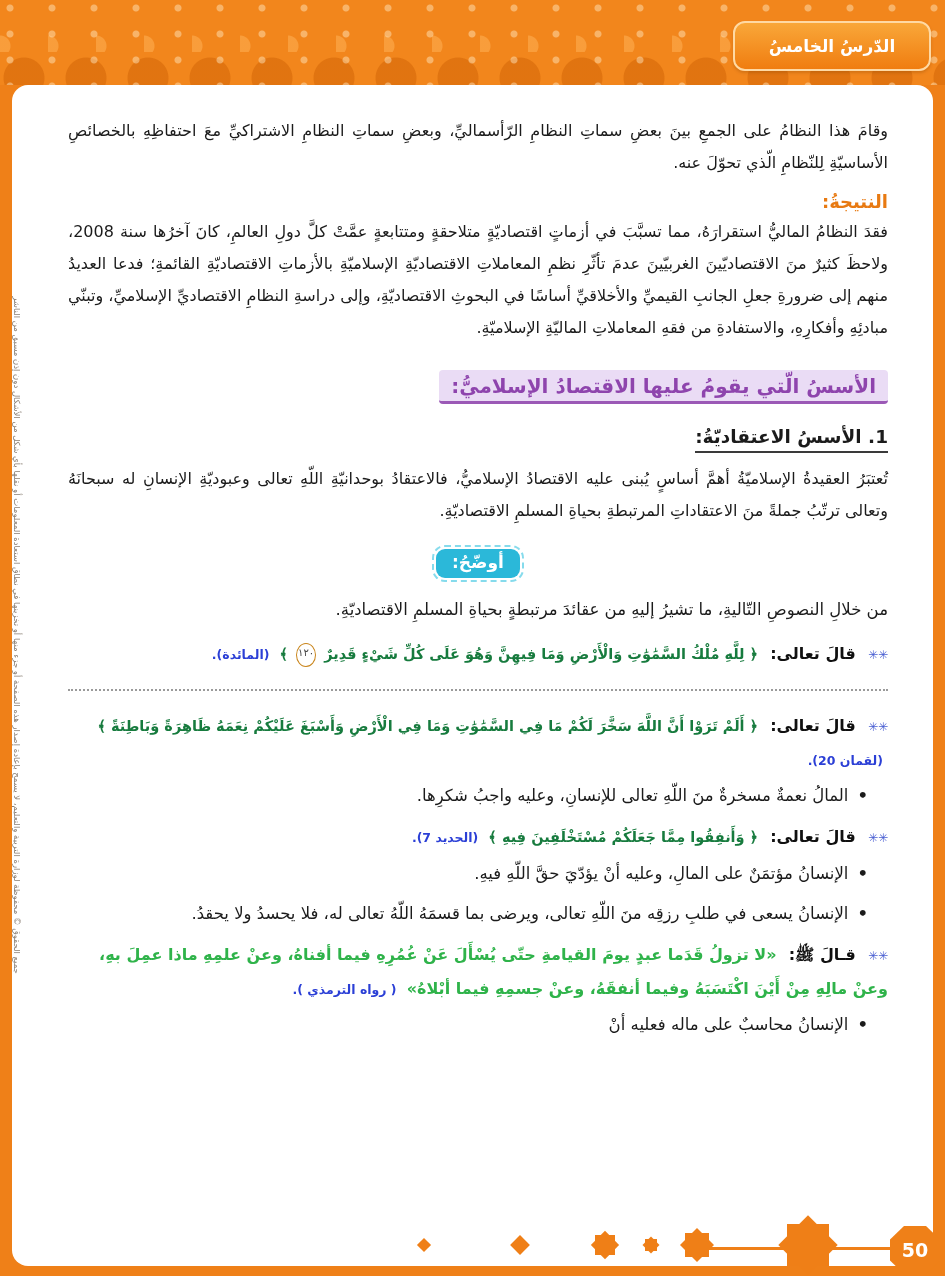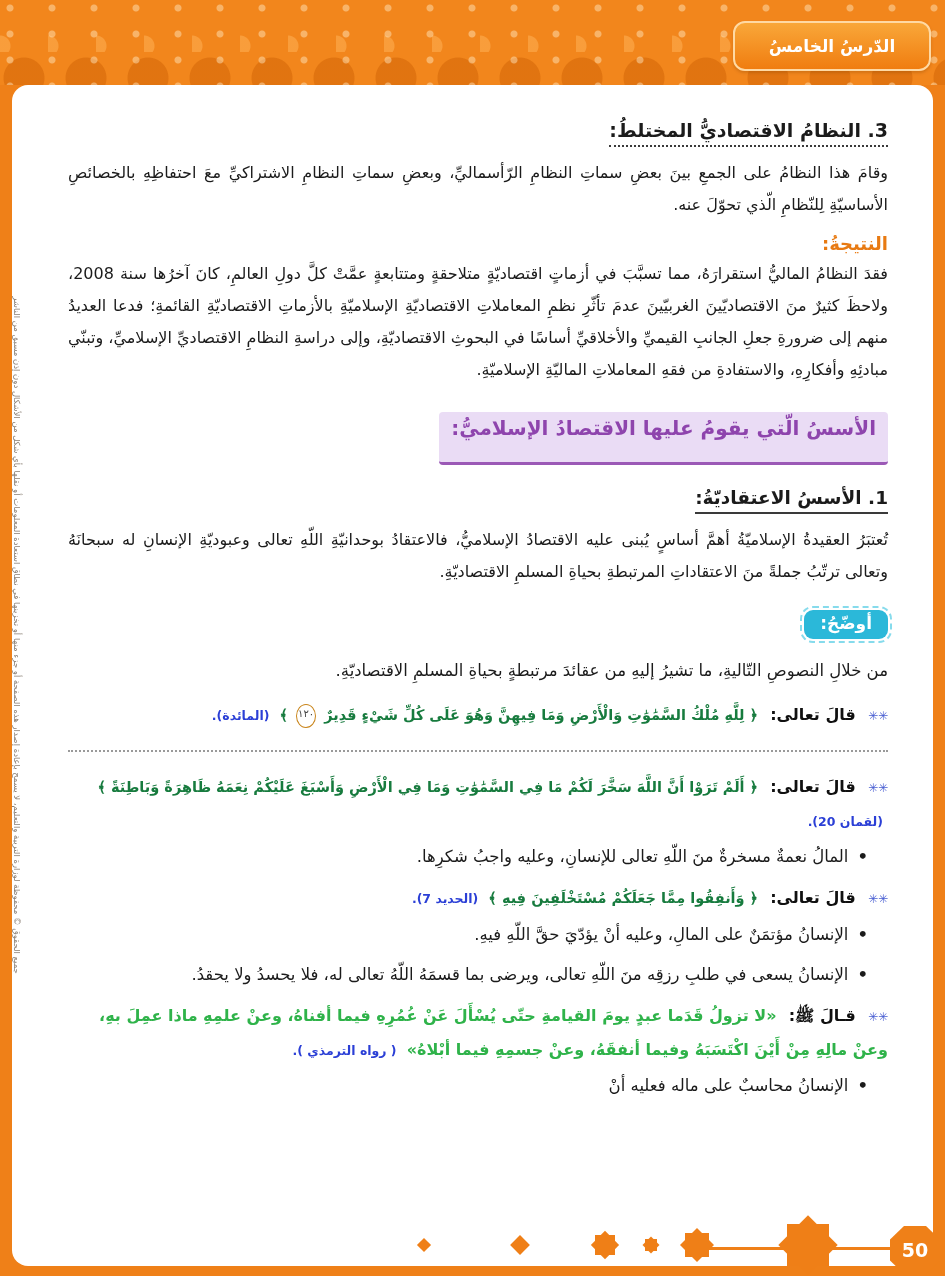--- a/index.html
+++ b/index.html
@@ -48,21 +48,21 @@
     direction: rtl; text-align: justify; color: #1B1B1B;
   }
   .sec-title { font-size: 19px; font-weight: bold; margin: 4px 0 10px; text-align: right; }
   .sec-title .u { display: inline-block; border-bottom: 2px dotted #3a3a3a; padding-bottom: 4px; }
   p.body { font-size: 16px; line-height: 2.0; }
   .result-label { color: #E87A12; font-weight: bold; font-size: 18px; margin: 12px 0 4px; text-align: right; }
   .purple-heading {
     display: inline-block; margin: 26px 0 16px;
     background: #EADCF5; color: #8E44AD;
     font-weight: bold; font-size: 20px;
-    padding: 4px 12px 22px;
+    padding: 4px 12px 3px;
     border-bottom: 3px solid #9B59B6; border-radius: 4px;
   }
   .creedal-title { font-size: 18.5px; font-weight: bold; margin: 6px 0 10px; }
   .creedal-title .u { display: inline-block; border-bottom: 2px solid #3a3a3a; padding-bottom: 4px; }
   .badge-clarify {
     display: inline-block; margin: 22px 0 16px;
     background: #2BB8D9; color: #fff;
     font-weight: bold; font-size: 17px;
     padding: 3px 16px 6px; border-radius: 9px;
     outline: 2px dashed #86DBEC; outline-offset: 2px;
@@ -113,41 +113,38 @@
 <div class="lesson-tab">
   <span>الدّرسُ الخامسُ</span>
 </div>
 
 <div class="paper"></div>
 
 <div class="copyright">جميع الحقوق © محفوظة لوزارة التربية والتعليم، لا يسمح بإعادة إصدار هذه الصفحة أو جزء منها أو تخزينها في نطاق استعادة المعلومات أو نقلها بأي شكل من الأشكال دون إذن مسبق من الناشر</div>
 
 <div class="content">
 
-  <div class="sec-title">
-    <span class="u">3. النظامُ الاقتصاديُّ المختلطُ:</span>
-  </div>
 
   <p class="body">وقامَ هذا النظامُ على الجمعِ بينَ بعضِ سماتِ النظامِ الرّأسماليِّ، وبعضِ سماتِ النظامِ الاشتراكيِّ معَ احتفاظِهِ بالخصائصِ الأساسيّةِ لِلنّظامِ الّذي تحوّلَ عنه.</p>
 
   <div class="result-label">النتيجةُ:</div>
 
   <p class="body">فقدَ النظامُ الماليُّ استقرارَهُ، مما تسبَّبَ في أزماتٍ اقتصاديّةٍ متلاحقةٍ ومتتابعةٍ عمَّتْ كلَّ دولِ العالمِ، كانَ آخرُها سنة 2008، ولاحظَ كثيرٌ منَ الاقتصاديّينَ الغربيّينَ عدمَ تأثّرِ نظمِ المعاملاتِ الاقتصاديّةِ الإسلاميّةِ بالأزماتِ الاقتصاديّةِ القائمةِ؛ فدعا العديدُ منهم إلى ضرورةِ جعلِ الجانبِ القيميِّ والأخلاقيِّ أساسًا في البحوثِ الاقتصاديّةِ، وإلى دراسةِ النظامِ الاقتصاديِّ الإسلاميِّ، وتبنّي مبادئِهِ وأفكارِهِ، والاستفادةِ من فقهِ المعاملاتِ الماليّةِ الإسلاميّةِ.</p>
 
   <div style="text-align:right;">
     <span class="purple-heading">الأسسُ الّتي يقومُ عليها الاقتصادُ الإسلاميُّ:</span>
   </div>
 
   <div class="creedal-title">
     <span class="u">1. الأسسُ الاعتقاديّةُ:</span>
   </div>
 
   <p class="body">تُعتبَرُ العقيدةُ الإسلاميّةُ أهمَّ أساسٍ يُبنى عليه الاقتصادُ الإسلاميُّ، فالاعتقادُ بوحدانيّةِ اللّهِ تعالى وعبوديّةِ الإنسانِ له سبحانَهُ وتعالى ترتّبُ جملةً منَ الاعتقاداتِ المرتبطةِ بحياةِ المسلمِ الاقتصاديّةِ.</p>
 
-  <div style="text-align:right;">
+  <div style="text-align:center;">
     <span class="badge-clarify">أوضّحُ:</span>
   </div>
 
   <div class="instruction">من خلالِ النصوصِ التّاليةِ، ما تشيرُ إليهِ من عقائدَ مرتبطةٍ بحياةِ المسلمِ الاقتصاديّةِ.</div>
 
   <div class="quote">
     <span class="qmark">✳✳</span>
     <span class="qintro">قالَ تعالى:</span>
     <span class="qverse">﴿ لِلَّهِ مُلْكُ السَّمَٰوَٰتِ وَالْأَرْضِ وَمَا فِيهِنَّ وَهُوَ عَلَى كُلِّ شَيْءٍ قَدِيرٌ</span>
     <span class="ayah-badge">١٢٠</span>

